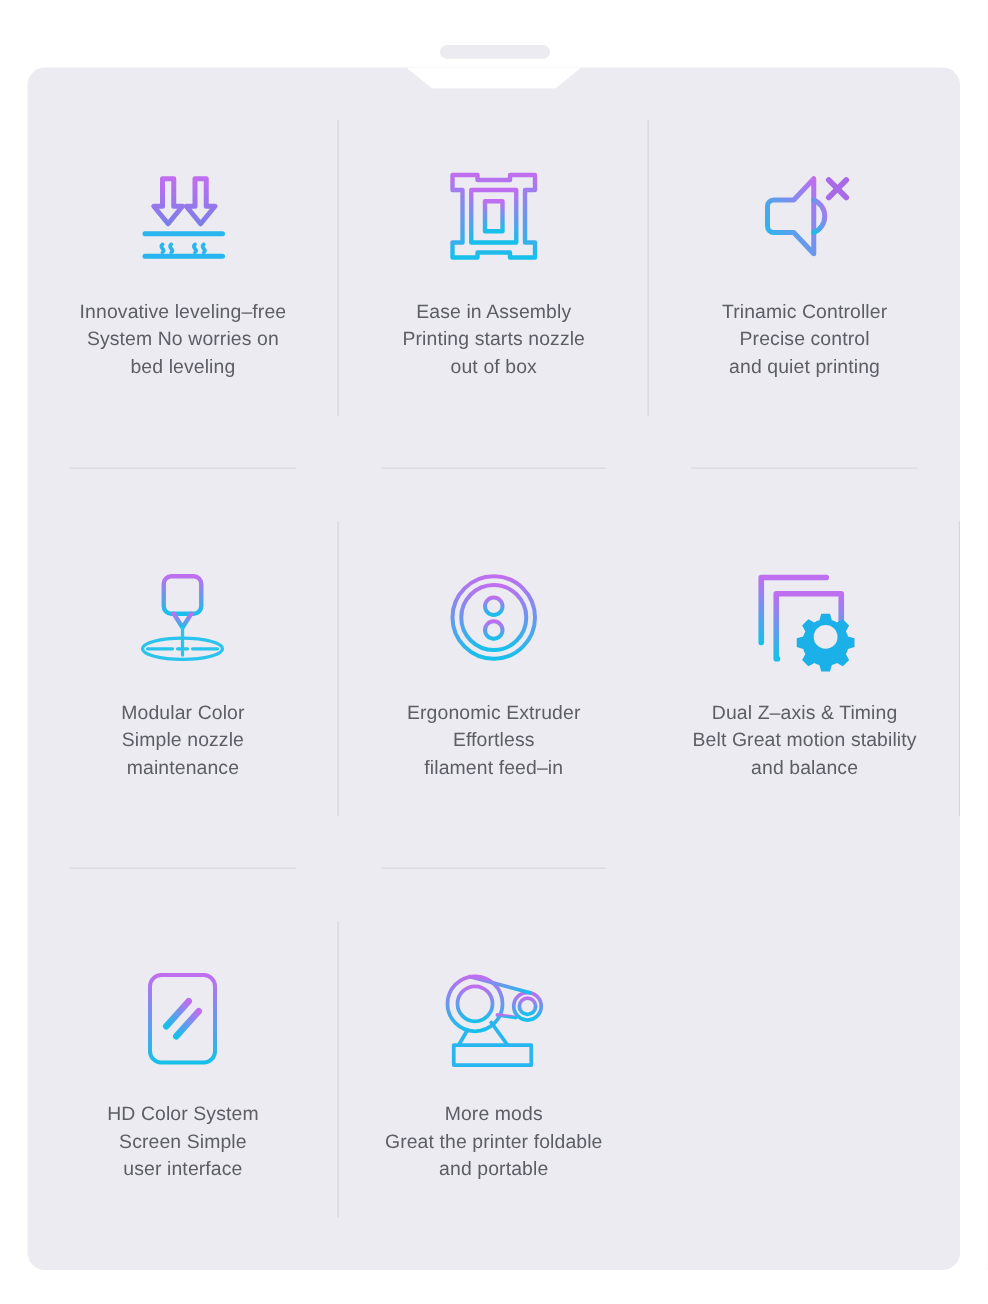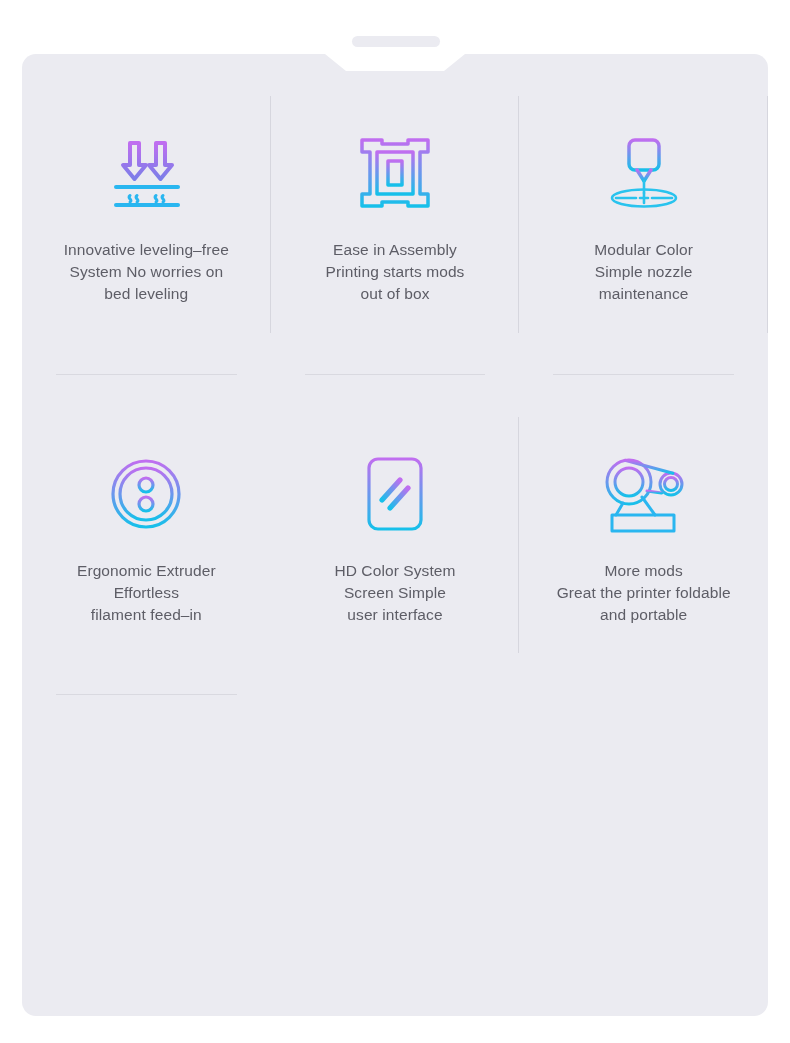--- a/index.html
+++ b/index.html
@@ -184,24 +184,41 @@
               <line x1="27" y1="40" x2="31" y2="40"></line>
               <line x1="27" y1="47" x2="31" y2="47"></line>
               <line x1="45" y1="26" x2="49" y2="26"></line>
               <line x1="45" y1="33" x2="49" y2="33"></line>
               <line x1="45" y1="40" x2="49" y2="40"></line>
               <line x1="45" y1="47" x2="49" y2="47"></line>
             </g>
           </svg>
         </div>
         <div class="caption">Ease in Assembly
-Printing starts mods
+Printing starts nozzle
 out of box</div>
       </div>
 
+      <div class="cell hsep">
+        <div class="icon-wrap">
+          <svg width="76" height="76" viewBox="0 0 76 76" fill="none">
+            <g stroke="url(#gradDiag)" stroke-width="4" stroke-linejoin="round" stroke-linecap="round">
+              <path d="M8 30 a5 5 0 0 1 5 -5 h16 L45 8 v60 L29 51 h-16 a5 5 0 0 1 -5 -5 z"></path>
+              <path d="M45 25 a14 14 0 0 1 0 26"></path>
+            </g>
+            <g stroke="#a96ae6" stroke-width="4.5" stroke-linecap="round">
+              <line x1="57" y1="9" x2="71" y2="23"></line>
+              <line x1="71" y1="9" x2="57" y2="23"></line>
+            </g>
+          </svg>
+        </div>
+        <div class="caption">Trinamic Controller
+Precise control
+and quiet printing</div>
+      </div>
 
       <div class="cell vsep hsep">
         <div class="icon-wrap">
           <svg width="80" height="80" viewBox="0 0 80 80" fill="none">
             <g stroke="url(#gradTB)" stroke-width="3.5" stroke-linejoin="round" stroke-linecap="round">
               <rect x="25" y="7" width="30" height="30" rx="6"></rect>
               <line x1="7" y1="17" x2="25" y2="17"></line>
               <line x1="7" y1="24" x2="25" y2="24"></line>
               <line x1="55" y1="17" x2="73" y2="17"></line>
               <line x1="55" y1="24" x2="73" y2="24"></line>
@@ -232,20 +249,37 @@
               <circle cx="36" cy="27" r="7"></circle>
               <circle cx="36" cy="46" r="7"></circle>
             </g>
           </svg>
         </div>
         <div class="caption">Ergonomic Extruder
 Effortless
 filament feed–in</div>
       </div>
 
+      <div class="cell vsep">
+        <div class="icon-wrap">
+          <svg width="78" height="76" viewBox="0 0 78 76" fill="none">
+            <g stroke="url(#gradTB)" stroke-width="4.5" stroke-linejoin="round" stroke-linecap="round">
+              <path d="M4 58 v-52 h52"></path>
+              <path d="M17 71 h-1 v-52 h52 v30"></path>
+            </g>
+            <g fill="#1cb0e8">
+              <path d="M52 35 h7 l1.5 5.2 a13 13 0 0 1 4 1.7 l4.8 -2.6 l5 5 l-2.6 4.8 a13 13 0 0 1 1.7 4 l5.2 1.5 v7 l-5.2 1.5 a13 13 0 0 1 -1.7 4 l2.6 4.8 l-5 5 l-4.8 -2.6 a13 13 0 0 1 -4 1.7 l-1.5 5.2 h-7 l-1.5 -5.2 a13 13 0 0 1 -4 -1.7 l-4.8 2.6 l-5 -5 l2.6 -4.8 a13 13 0 0 1 -1.7 -4 l-5.2 -1.5 v-7 l5.2 -1.5 a13 13 0 0 1 1.7 -4 l-2.6 -4.8 l5 -5 l4.8 2.6 a13 13 0 0 1 4 -1.7 z"></path>
+              <circle cx="55.5" cy="53.5" r="9.5" fill="#ebebf1"></circle>
+            </g>
+          </svg>
+        </div>
+        <div class="caption">Dual Z–axis &amp; Timing
+Belt Great motion stability
+and balance</div>
+      </div>
 
       <div class="cell vsep">
         <div class="icon-wrap">
           <svg width="58" height="76" viewBox="0 0 58 76" fill="none">
             <rect x="3" y="3" width="52" height="70" rx="9" stroke="url(#gradTB)" stroke-width="3.2"></rect>
             <g stroke="url(#gradDiag)" stroke-width="5.2" stroke-linecap="round">
               <line x1="16" y1="44" x2="34" y2="24"></line>
               <line x1="24" y1="52" x2="42" y2="32"></line>
             </g>
           </svg>

